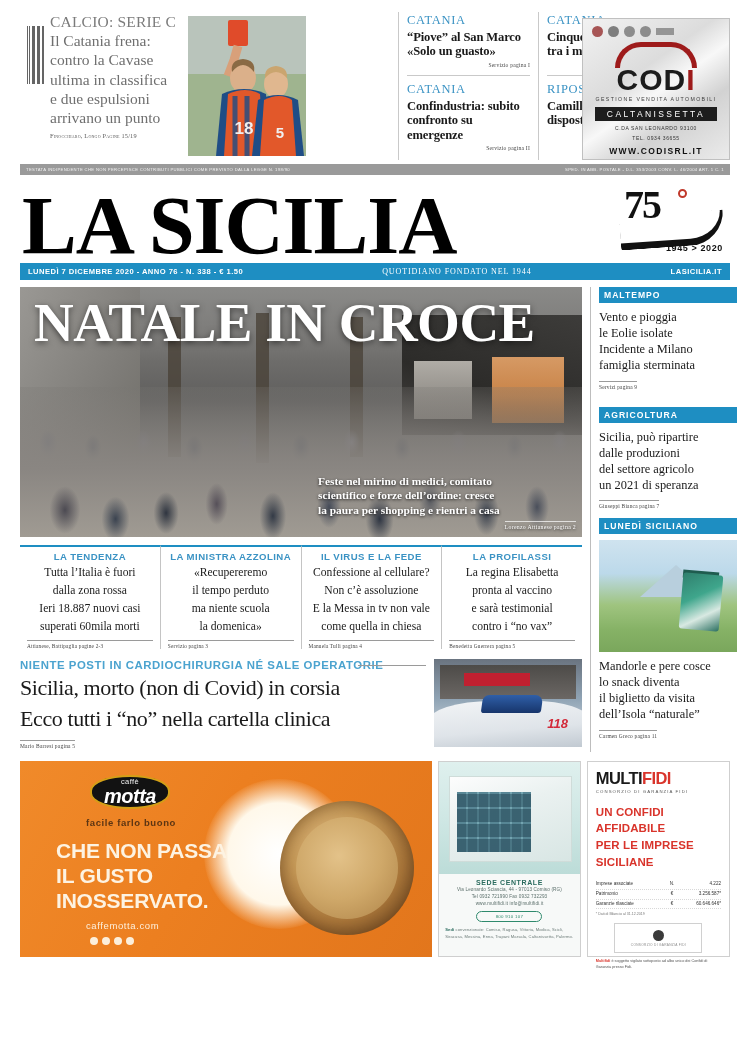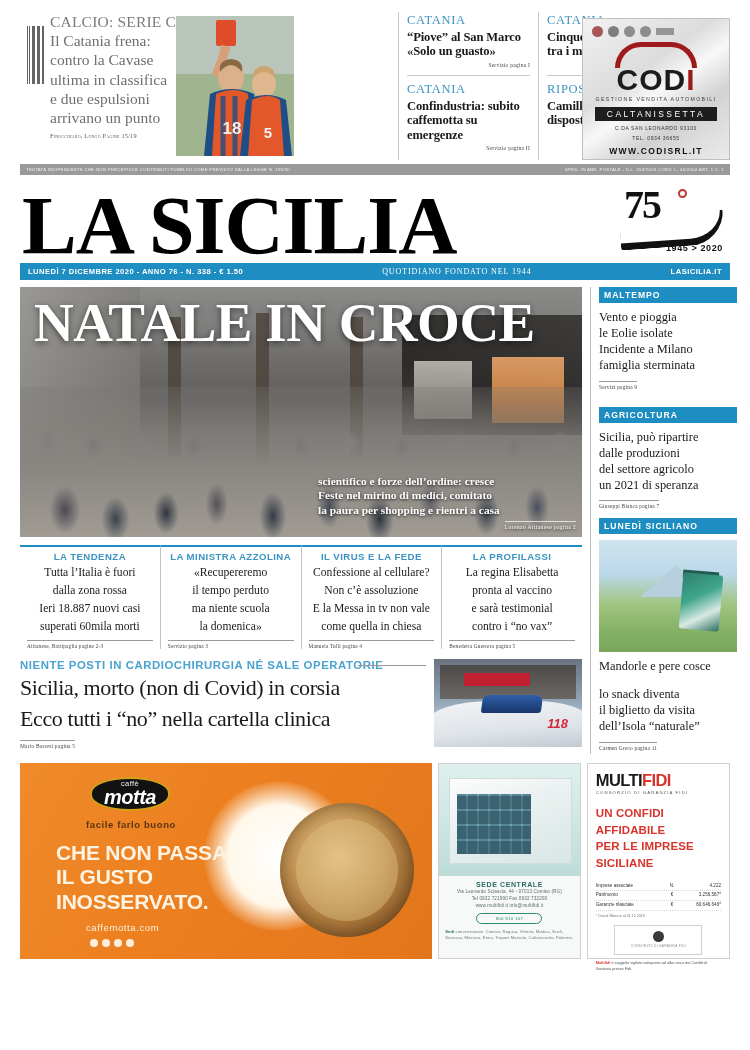--- a/index.html
+++ b/index.html
@@ -16,21 +16,21 @@
   .topstrip { display: flex; height: 160px; padding-top: 12px; gap: 0; }
   .barcode-col { width: 30px; display: flex; align-items: flex-start; justify-content: center; padding-top: 14px; }
   .barcode { width: 17px; height: 58px;
     background: repeating-linear-gradient(90deg,#4a4a4a 0 1.5px,#fff 1.5px 2.5px,#4a4a4a 2.5px 3.5px,#fff 3.5px 5px);
     opacity: .85; }
   .calcio-col { width: 230px; padding-right: 6px; }
   .calcio-kicker { font-size: 15.5px; color: #7b7b7b; letter-spacing: .2px; line-height: 1.24; }
   .calcio-head { font-size: 15.5px; color: #6f6f6f; line-height: 1.24; }
   .calcio-by { font-size: 6.3px; color: #5a5a5a; letter-spacing: .2px; margin-top: 5px;
     font-variant: small-caps; text-transform: capitalize; }
-  .soccer-photo { position: absolute; left: 176px; top: 16px; width: 140px; height: 140px;
+  .soccer-photo { position: absolute; left: 188px; top: 16px; width: 140px; height: 140px;
     overflow: hidden; }
 
   .brief-col { width: 140px; padding: 0 8px; }
   .brief-col.mid { border-left: 1px solid #c9c9c9; }
   .brief { padding-top: 2px; }
   .brief + .brief { margin-top: 7px; padding-top: 7px; border-top: 1px solid #c9c9c9; }
   .brief-kicker { color: #3b93c4; font-size: 12.5px; letter-spacing: .7px; line-height: 1.1; margin-bottom: 2px; }
   .brief-head { font-size: 12.6px; line-height: 1.16; font-weight: bold; letter-spacing: -.15px; }
   .brief-by { font-size: 5.6px; color: #4a4a4a; text-align: right; margin-top: 3px; letter-spacing: .2px; }
 
@@ -320,21 +320,21 @@
     <div class="brief-col mid" style="margin-left:118px">
       <div class="brief">
         <div class="brief-kicker">CATANIA</div>
         <div class="brief-head">“Piove” al San Marco</div>
         <div class="brief-head">«Solo un guasto»</div>
         <div class="brief-by">Servizio pagina I</div>
       </div>
       <div class="brief">
         <div class="brief-kicker">CATANIA</div>
         <div class="brief-head">Confindustria: subito</div>
-        <div class="brief-head">caffemotta su emergenze</div>
+        <div class="brief-head">confronto su emergenze</div>
         <div class="brief-by">Servizio pagina II</div>
       </div>
     </div>
 
     <div class="brief-col mid">
       <div class="brief">
         <div class="brief-kicker">CATANIA</div>
         <div class="brief-head">Cinque kg di cocaina</div>
         <div class="brief-head">tra i mandarini</div>
         <div class="brief-by">Concetto Manner pagina IV</div>
@@ -396,22 +396,22 @@
         <div class="hero-bld-r"></div>
         <div class="hero-store2"></div>
         <div class="hero-store1"></div>
         <div class="hero-tree" style="left:148px;top:30px;height:140px"></div>
         <div class="hero-tree" style="left:236px;top:26px;height:150px"></div>
         <div class="hero-tree" style="left:330px;top:30px;height:140px"></div>
         <div class="hero-crowd2"></div>
         <div class="hero-crowd"></div>
         <div class="hero-title">NATALE IN CROCE</div>
         <div class="hero-caption">
+          <p>Feste nel mirino di medici, comitato</p>
           <p>scientifico e forze dell’ordine: cresce</p>
-          <p>Feste nel mirino di medici, comitato</p>
           <p>la paura per shopping e rientri a casa</p>
           <p class="cby">Lorenzo Attianese pagina 2</p>
         </div>
       </div>
 
       <div class="fourcol">
         <div class="fcol">
           <div class="fcol-kicker">LA TENDENZA</div>
           <div class="fcol-head">Tutta l’Italia è fuori</div>
           <div class="fcol-head">dalla zona rossa</div>
@@ -487,21 +487,21 @@
       <div style="height:6px"></div>
 
       <div>
         <div class="sb-label">LUNEDÌ SICILIANO</div>
         <div class="sb-photo">
           <div class="sbp-mtn"></div>
           <div class="sbp-packtop"></div>
           <div class="sbp-pack"></div>
         </div>
         <div class="sb-head">Mandorle e pere cosce</div>
-        <div class="sb-head" style="margin-top:12px">lo snack diventa</div>
+        <div class="sb-head" style="margin-top:0">lo snack diventa</div>
         <div class="sb-head" style="margin-top:0">il biglietto da visita</div>
         <div class="sb-head" style="margin-top:0">dell’Isola “naturale”</div>
         <div class="sb-by">Carmen Greco pagina 11</div>
       </div>
     </div>
   </div>
 
   <div class="bottomads">
 
     <div class="ad-motta">

